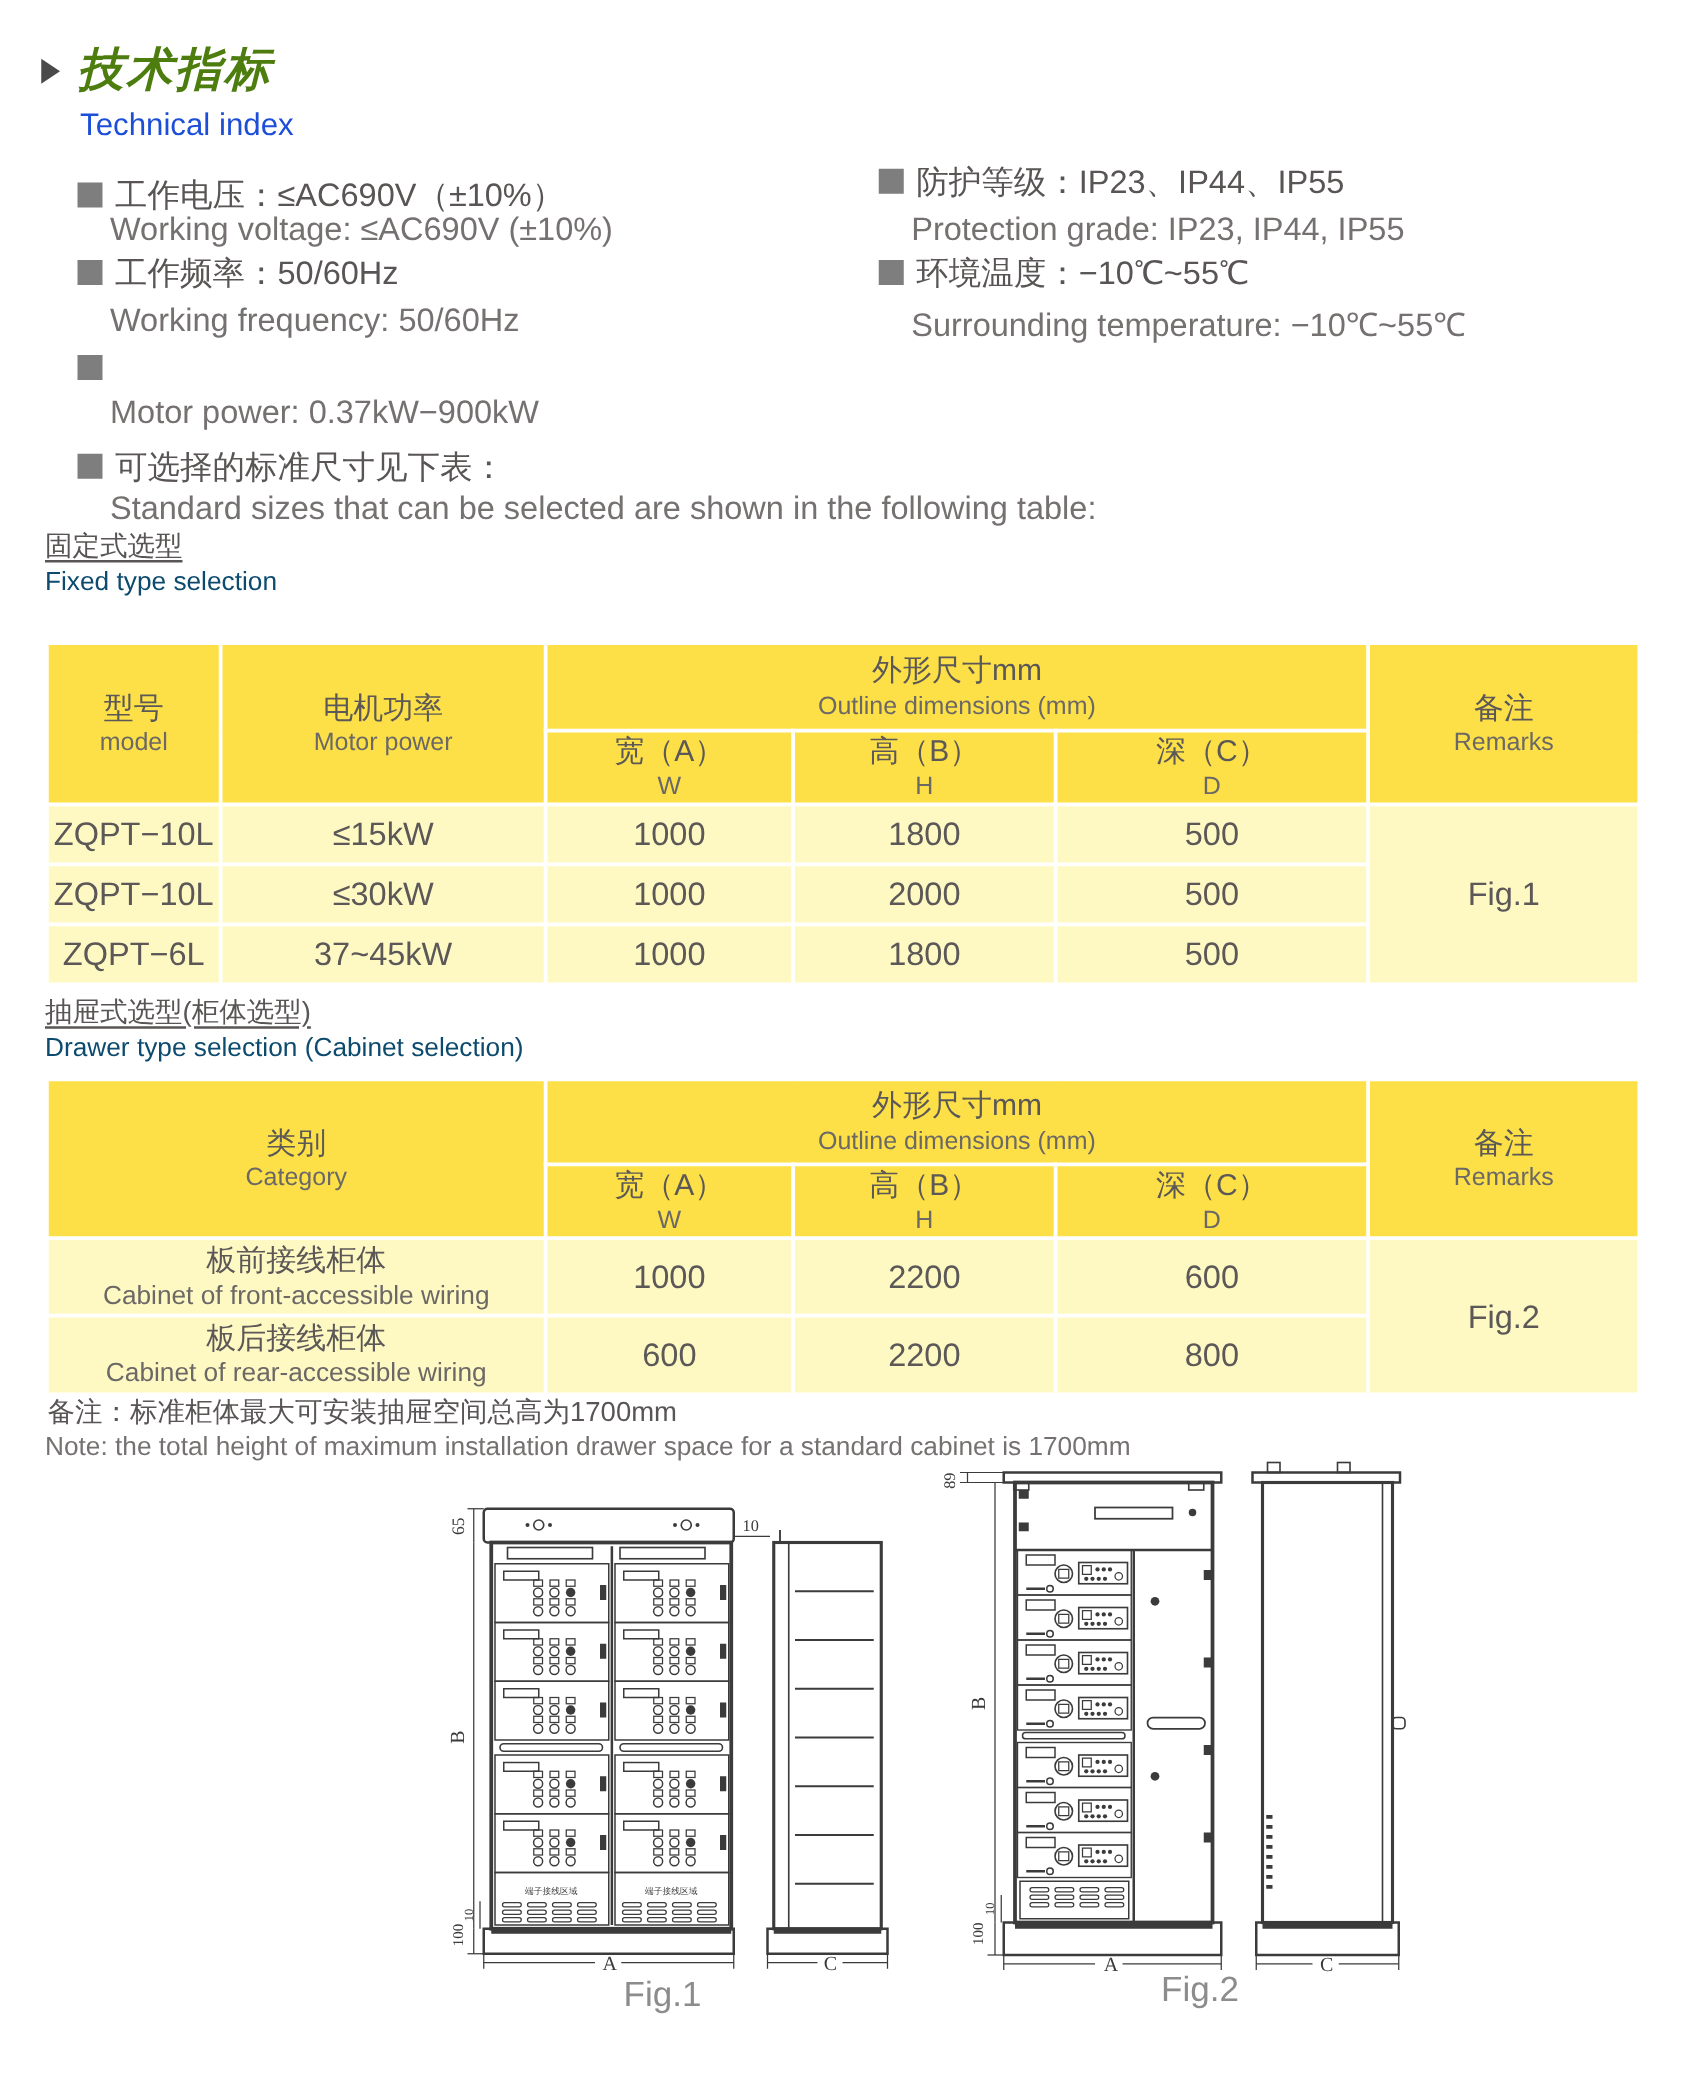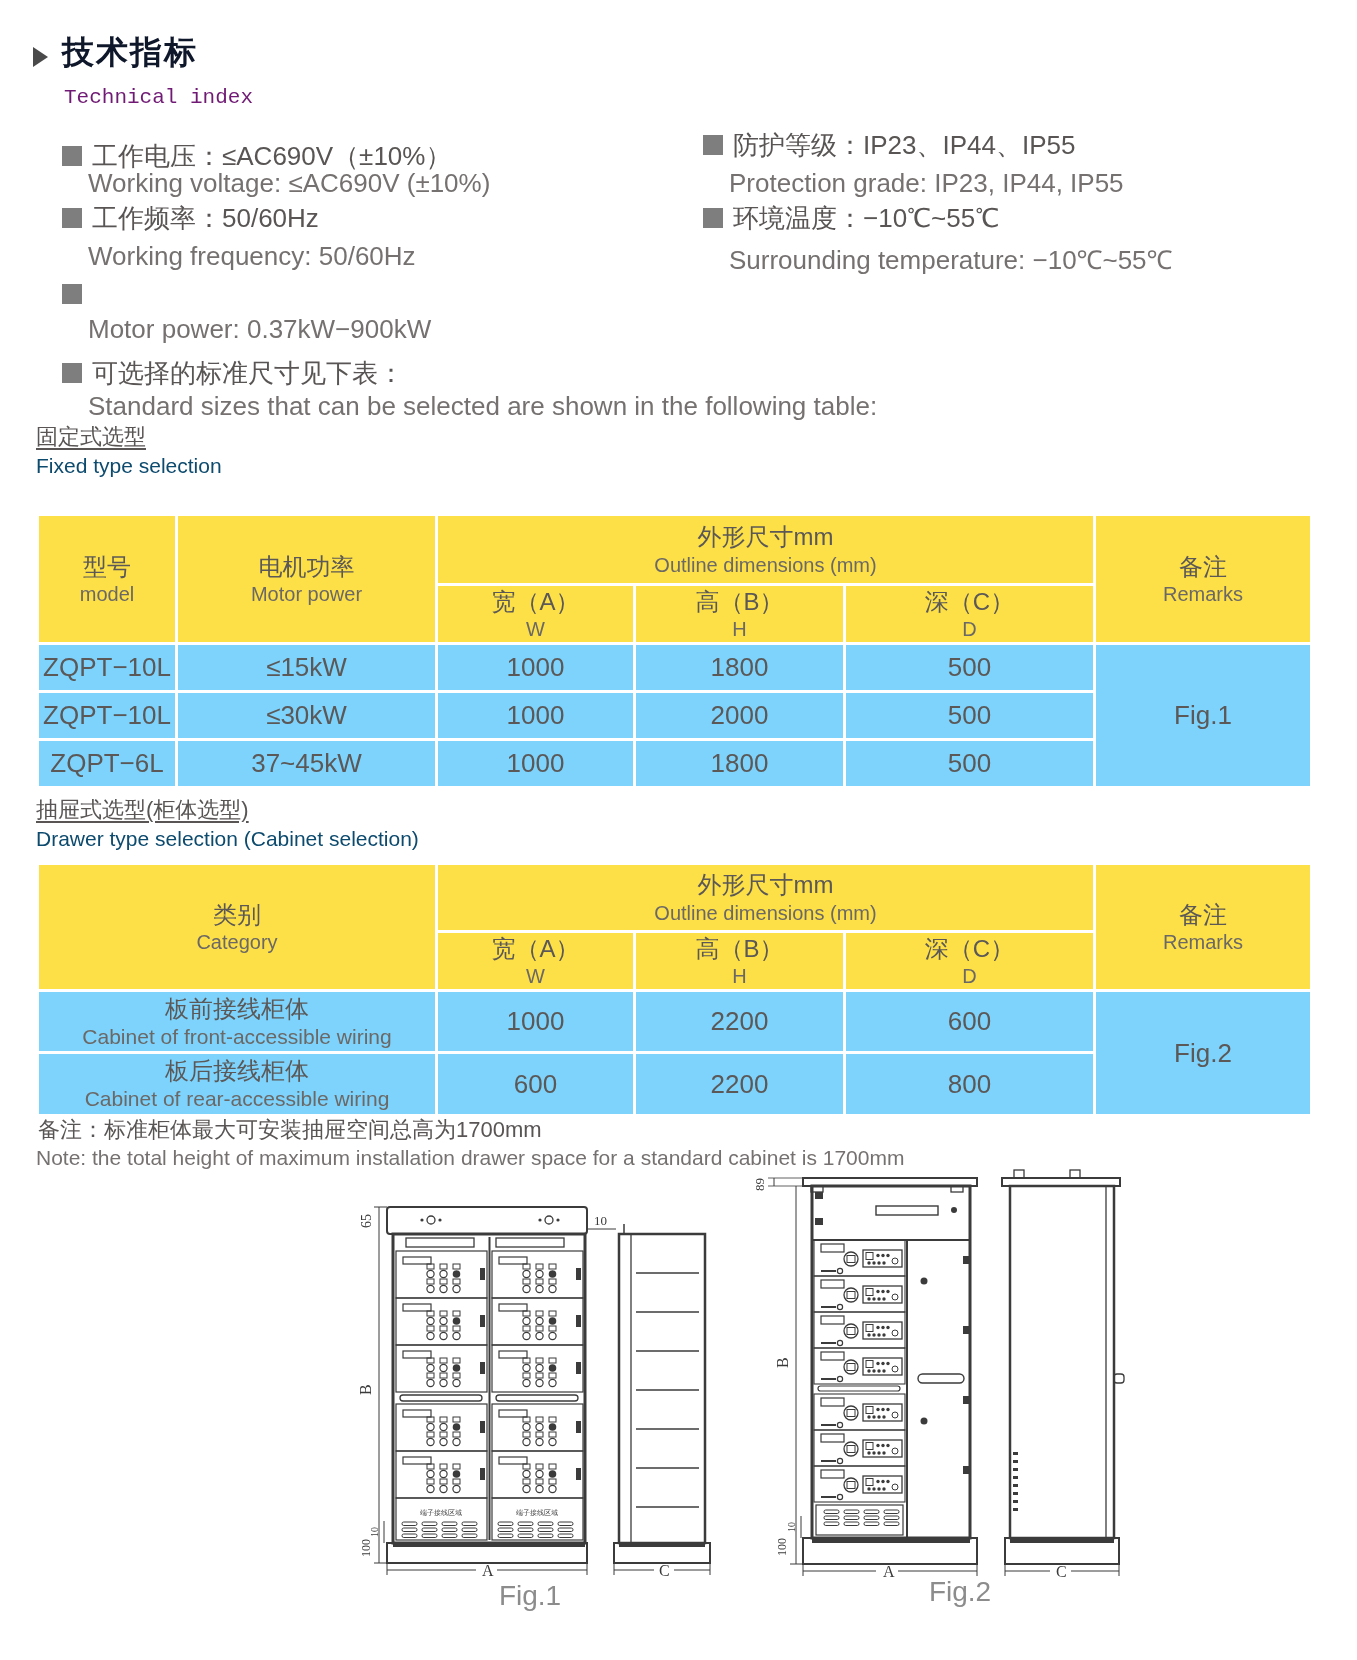--- a/index.html
+++ b/index.html
@@ -10,43 +10,43 @@
   }
   .abs { position:absolute; }
 
   
   .title-arrow {
     width:0; height:0;
     border-left:15px solid #4a4a4a;
     border-top:10px solid transparent;
     border-bottom:10px solid transparent;
   }
-  .title-cn { font-size:32px; font-weight:bold; color:#0f172a; letter-spacing:2px; }
-  .title-en { font-size:21px; color:#701a75;font-family:Liberation Mono, monospace; }
+  .title-cn { font-size:37px; font-weight:bold; color:#4d7c0f; letter-spacing:2px;font-style:italic; }
+  .title-en { font-size:25px; color:#1d4ed8; }
 
   
   .spec-cn { font-size:26px; color:#585554; white-space:nowrap; }
   .spec-en { font-size:26px; color:#767171; white-space:nowrap; }
   .bullet {
     display:inline-block; width:20px; height:20px; background:#7e7e7e;
     margin-right:10px; vertical-align:-1px;
   }
 
   
   .sec-cn { font-size:22px; color:#585554; text-decoration:underline; text-underline-offset:4px;text-align:right; }
   .sec-en { font-size:21px; color:#0c4a6e; }
 
   
   table.spec { border-collapse:collapse; table-layout:fixed; }
   table.spec td, table.spec th {
     border:3px solid #ffffff; text-align:center; vertical-align:middle;
     font-weight:normal; padding:0;
   }
   .th-bg { background:#fde047; }
-  .td-bg { background:#7dd3fc; }
+  .td-bg { background:#fef9c3; }
   .h-cn { font-size:24px; color:#5b5857; line-height:1.3; }
   .h-en { font-size:20px; color:#6b6866; line-height:1.25; }
   .cell-val { font-size:26px; color:#5b5857; }
   .cat-cn { font-size:24px; color:#5b5857; line-height:1.25; }
   .cat-en { font-size:21px; color:#6b6866; line-height:1.25; }
 
   
   .note-cn { font-size:22px; color:#585554; }
   .note-en { font-size:21px; color:#767171; }
 

